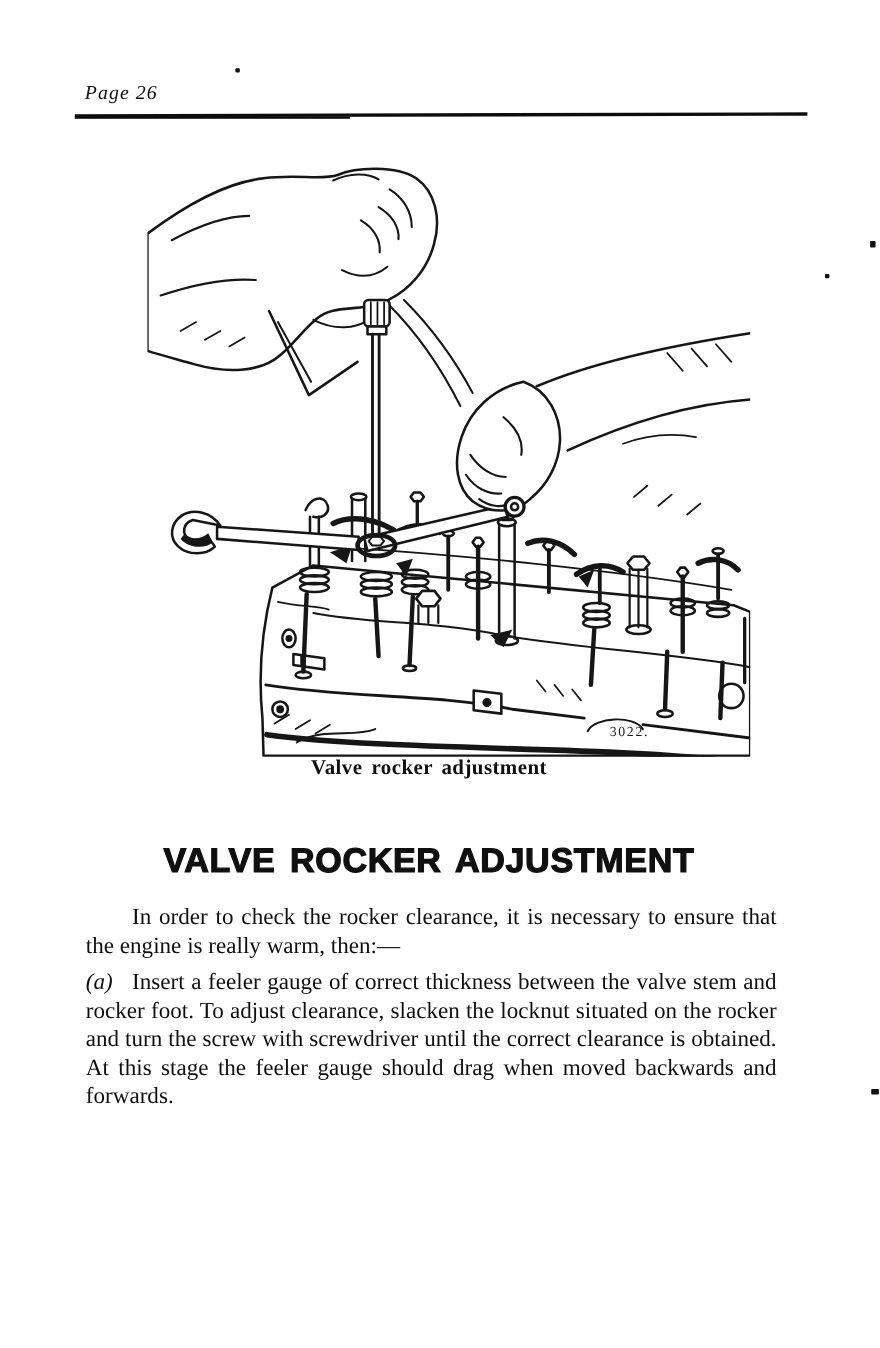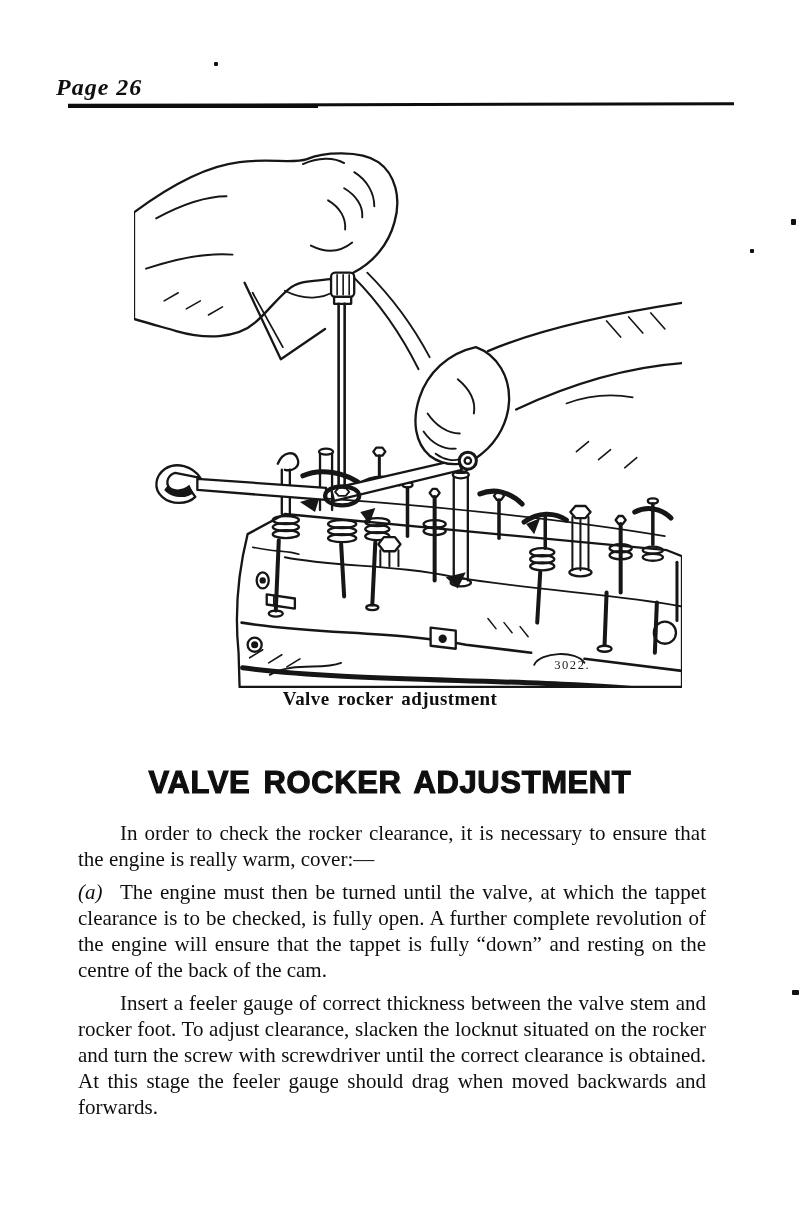--- a/index.html
+++ b/index.html
@@ -5,22 +5,22 @@
   html, body { margin: 0; padding: 0; }
   body {
     width: 800px; height: 1225px;
     background: #ffffff;
     color: #0f0f0f;
     font-family: "Liberation Serif", serif;
     position: relative;
     overflow: hidden;
   }
   .page-label {
-    position: absolute; left: 56px; top: 74px;
-    font-size: 24px; font-weight: bold; font-style: italic;
+    position: absolute; left: 77px; top: 74px;
+    font-size: 18px; font-weight: normal; font-style: italic;
     letter-spacing: 1px;
   }
   .header-rule {
     position: absolute; left: 68px; top: 103px;
     width: 666px; height: 3px; background: #0d0d0d;
     transform: rotate(-0.15deg);
   }
   .header-rule-2 {
     position: absolute; left: 68px; top: 106px;
     width: 250px; height: 2px; background: #0d0d0d;
@@ -221,24 +221,23 @@
     <text x="418" y="516" font-family="Liberation Serif, serif" font-size="12.5" letter-spacing="1.5" fill="#1c1c1c" stroke="none">3022.</text>
   </g>
 </svg>
 </div>
 
 <div class="figure-caption">Valve rocker adjustment</div>
 
 <h1 class="section-heading">VALVE ROCKER ADJUSTMENT</h1>
 
 <div class="body-text">
-  <p>In order to check the rocker clearance, it is necessary to ensure that the engine is really warm, cover:—</p>
+  <p>In order to check the rocker clearance, it is necessary to ensure that the engine is really warm, then:—</p>
   <p class="item-a">
     <span class="marker">(a)</span>
   </p>
-  <p>The engine must then be turned until the valve, at which the tappet clearance is to be checked, is fully open.  A further complete revolution of the engine will ensure that the tappet is fully “down” and resting on the centre of the back of the cam.</p>
   <p>Insert a feeler gauge of correct thickness between the valve stem and rocker foot.  To adjust clearance, slacken the locknut situated on the rocker and turn the screw with screwdriver until the correct clearance is obtained.  At this stage the feeler gauge should drag when moved backwards and forwards.</p>
 </div>
 
 <div class="speck" id="speck1"></div>
 <div class="speck" id="speck2"></div>
 <div class="speck" id="speck3"></div>
 <div class="speck" id="speck4"></div>
 
 </body></html>

